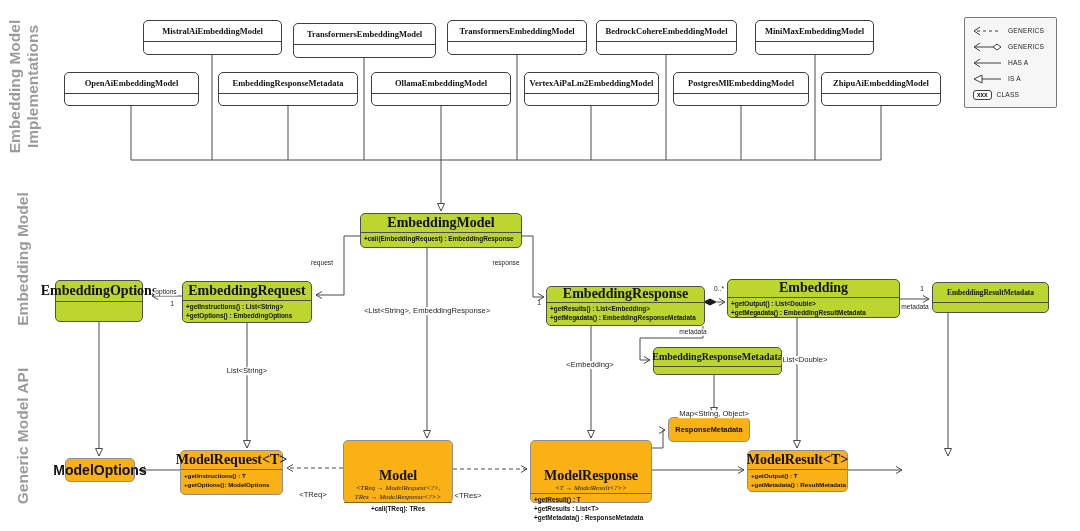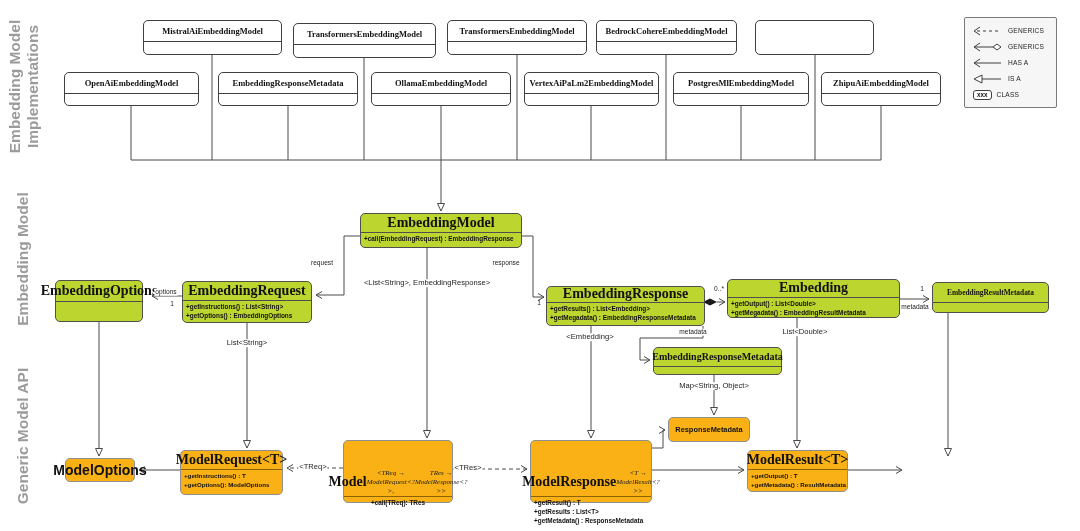--- a/index.html
+++ b/index.html
@@ -15,26 +15,26 @@
   .green{background:#bdd62f;border:1.2px solid #4f4f4f;}
   .orange{background:#f9b115;border:1.2px solid #8f8f8f;}
   .bt{font-weight:700;font-size:14px;text-align:center;color:#111;display:flex;align-items:center;justify-content:center;line-height:1.05;}
   .white .bt{font-size:8.5px;}
   .sep{border-bottom:1px solid #4f4f4f;font-family:Liberation Serif, serif;}
   .white .sep{border-bottom:1px solid #3f3f3f;}
   .orange .sep{border-bottom:1px solid #8a6200;}
   .bm{flex:1;padding:1px 3px 0 3px;font-size:6.4px;font-weight:700;color:#111;line-height:9px;white-space:nowrap;}
   .bm.center{text-align:center;display:flex;align-items:center;justify-content:center;}
   .gen{font-style:italic;font-weight:400;font-size:7px;line-height:9px;text-align:center;color:#222;}
-  .tcol{display:flex;flex-direction:row;justify-content:center;margin-top:28px;}
+  .tcol{display:flex;flex-direction:column;justify-content:center;margin-top:28px;}
 
   
   .elabel{position:absolute;z-index:3;font-size:6.6px;color:#1d1d1d;background:#fff;padding:0 1px;
           white-space:nowrap;transform:translate(-50%,-50%);line-height:1;}
-  .elabel.big{font-size:7.6px;}
+  .elabel.big{font-size:7.6px;margin-top:28px;}
   .elabel.mult{background:transparent;font-size:6.6px;}
 
   
   .rot{position:absolute;z-index:2;transform:rotate(-90deg);transform-origin:0 0;
        color:#9b9b9b;font-weight:700;text-align:center;line-height:1.15;}
   .rot1{left:6px;top:168px;width:163px;height:46px;font-size:15.5px;}
   .rot2{left:14px;top:326px;width:134px;height:22px;font-size:15.5px;}
   .rot3{left:14px;top:516px;width:160px;height:22px;font-size:15.5px;}
 
   
@@ -139,20 +139,21 @@
   </div>
   <div class="box white" style="left:447px;top:20px;width:140px;height:35px">
     <div class="bt sep" style="height:20px">TransformersEmbeddingModel</div>
       <div class="bm"></div>
   </div>
   <div class="box white" style="left:596px;top:20px;width:141px;height:35px">
     <div class="bt sep" style="height:20px">BedrockCohereEmbeddingModel</div>
       <div class="bm"></div>
   </div>
   <div class="box white" style="left:755px;top:20px;width:119px;height:35px">
+    <div class="bt sep" style="height:20px">MiniMaxEmbeddingModel</div>
       <div class="bm"></div>
   </div>
 
   <div class="box white" style="left:64px;top:72px;width:135px;height:34px">
     <div class="bt sep" style="height:20px">OpenAiEmbeddingModel</div>
       <div class="bm"></div>
   </div>
   <div class="box white" style="left:218px;top:72px;width:140px;height:34px">
     <div class="bt sep" style="height:20px">EmbeddingResponseMetadata</div>
       <div class="bm"></div>

